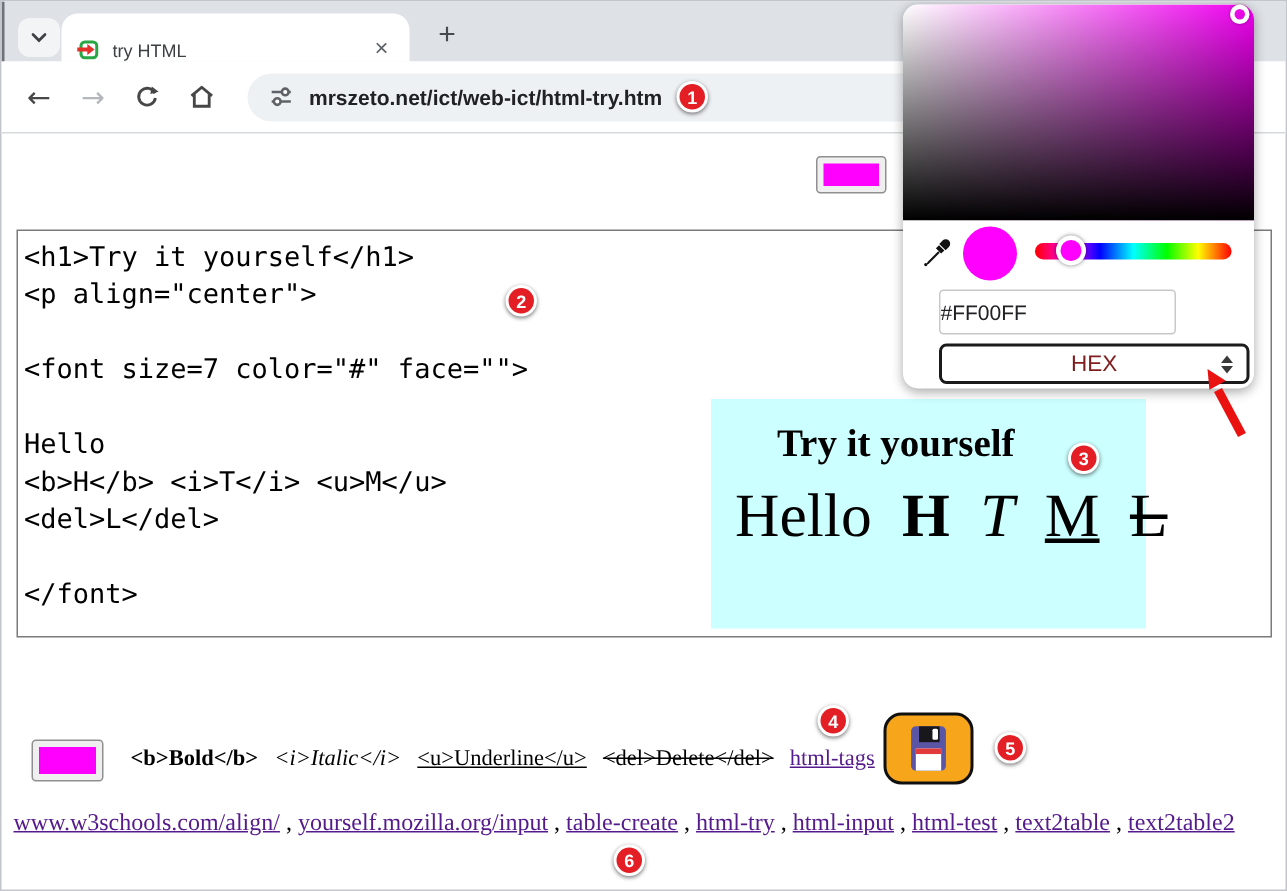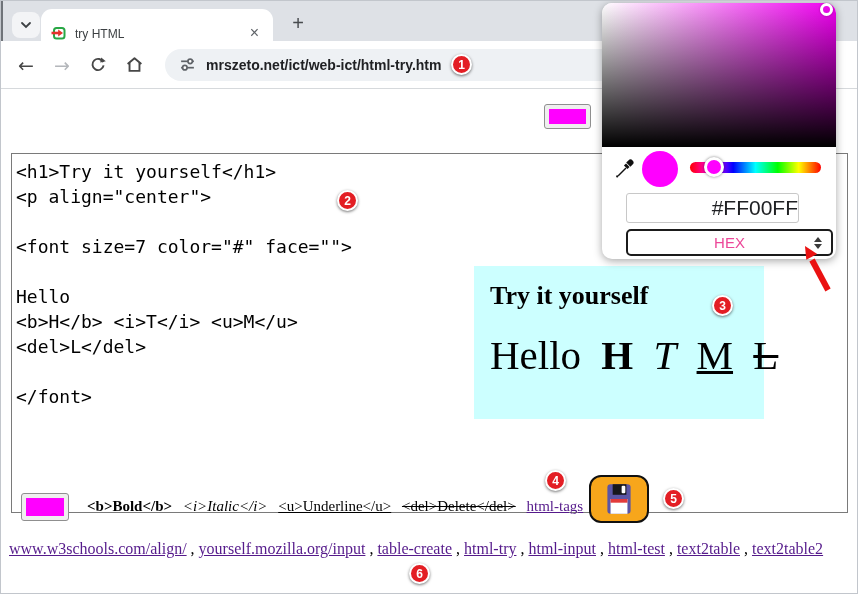--- a/index.html
+++ b/index.html
@@ -47,33 +47,33 @@
   .page-title {
     position:absolute; left:8px; top:92px;
     font-family:"Liberation Serif","DejaVu Serif",serif; font-weight:bold; font-size:29px; color:#000;
   }
   .color-input { position:absolute; background:#efefef; border:1px solid #8f8f8f; border-radius:3px; cursor:pointer; }
   .color-input .chip { position:absolute; left:4px; top:4px; right:4px; bottom:4px; }
   #colorTop { left:543px; top:103px; width:47px; height:25px; }
   #colorBottom { left:20px; top:492px; width:48px; height:28px; }
 
   .code-area {
-    position:absolute; left:10px; top:152px; width:837px; height:360px;
+    position:absolute; left:10px; top:152px; width:837px; height:272px;
     border:1px solid #7a7a7a; background:#fff; resize:none;
     font-family:"DejaVu Sans Mono","Liberation Mono",monospace;
     font-size:18px; line-height:25px; color:#000; padding:5px 4px;
     white-space:pre; overflow:hidden; outline:none;
   }
 
   .preview {
     position:absolute; left:473px; top:265px; width:290px; height:153px;
     padding:15px 16px; font-family:"Liberation Serif","DejaVu Serif",serif; color:#000;
   }
-  .preview-h { font-size:26px; font-weight:bold; }
-  .preview-line { margin-top:20px; font-size:41px; white-space:nowrap; }
+  .preview-h { font-size:26px; font-weight:bold;margin-left:28px; }
+  .preview-line { margin-top:8px; font-size:41px; white-space:nowrap; }
   .preview-line .seg { margin-right:10px; }
   .pv-b { font-weight:bold; }
   .pv-i { font-style:italic; }
   .pv-u { text-decoration:underline; text-decoration-thickness:3px; }
   .pv-s { text-decoration:line-through; text-decoration-thickness:3px; }
 
   
   .picker {
     position:absolute; left:601px; top:2px; width:234px; height:256px;
     background:#fff; border-radius:10px; box-shadow:0 2px 8px rgba(0,0,0,.35);
@@ -87,30 +87,30 @@
   .sv-ring { position:absolute; right:3px; top:0px; width:13px; height:13px; border:3px solid #fff;
     border-radius:50%; box-shadow:0 0 2px rgba(0,0,0,.4); }
   .dropper { position:absolute; left:12px; top:155px; cursor:pointer; }
   .cur-circle { position:absolute; left:40px; top:148px; width:36px; height:36px; border-radius:50%; }
   .hue-track { position:absolute; left:88px; top:159px; width:131px; height:11px; border-radius:6px;
     cursor:pointer;
     background:linear-gradient(to right,#f00 0%,#f0f 17%,#00f 33%,#0ff 50%,#0f0 67%,#ff0 83%,#f00 100%); }
   .hue-thumb { position:absolute; left:102px; top:154px; width:20px; height:20px; border-radius:50%;
     border:3px solid #fff; box-shadow:0 0 3px rgba(0,0,0,.5); cursor:grab; }
   .hex-field {
-    position:absolute; left:24px; top:190px; width:173px; height:30px;
-    border:1px solid #c8c8c8; border-radius:3px; text-align:right;
-    font-size:21px; color:#202124; font-family:"Liberation Sans","DejaVu Sans",sans-serif; outline:none;
+    position:absolute; left:24px; top:190px; width:158px; height:30px;
+    border:1px solid #c8c8c8; border-radius:3px; text-align:left;
+    font-size:14px; color:#202124; font-family:"Liberation Sans","DejaVu Sans",sans-serif; outline:none;
   }
   .fmt-select {
     position:absolute; left:24px; top:226px; width:207px; height:27px;
     border:2px solid #1b1b1b; border-radius:5px; background:#fff;
     display:flex; align-items:center; justify-content:center; cursor:pointer;
   }
-  .fmt-label { font-size:15px; color:#ec4899; }
+  .fmt-label { font-size:15px; color:#7f1d1d; }
   .stepper { position:absolute; right:9px; top:50%; transform:translateY(-50%);
     display:flex; flex-direction:column; align-items:center; gap:2px; }
   .tri-up { width:0; height:0; border-left:4px solid transparent; border-right:4px solid transparent;
     border-bottom:5px solid #3a3a3a; }
   .tri-down { width:0; height:0; border-left:4px solid transparent; border-right:4px solid transparent;
     border-top:5px solid #3a3a3a; }
 
   
   .format-row {
     position:absolute; left:86px; top:497px; font-family:"Liberation Serif","DejaVu Serif",serif;

